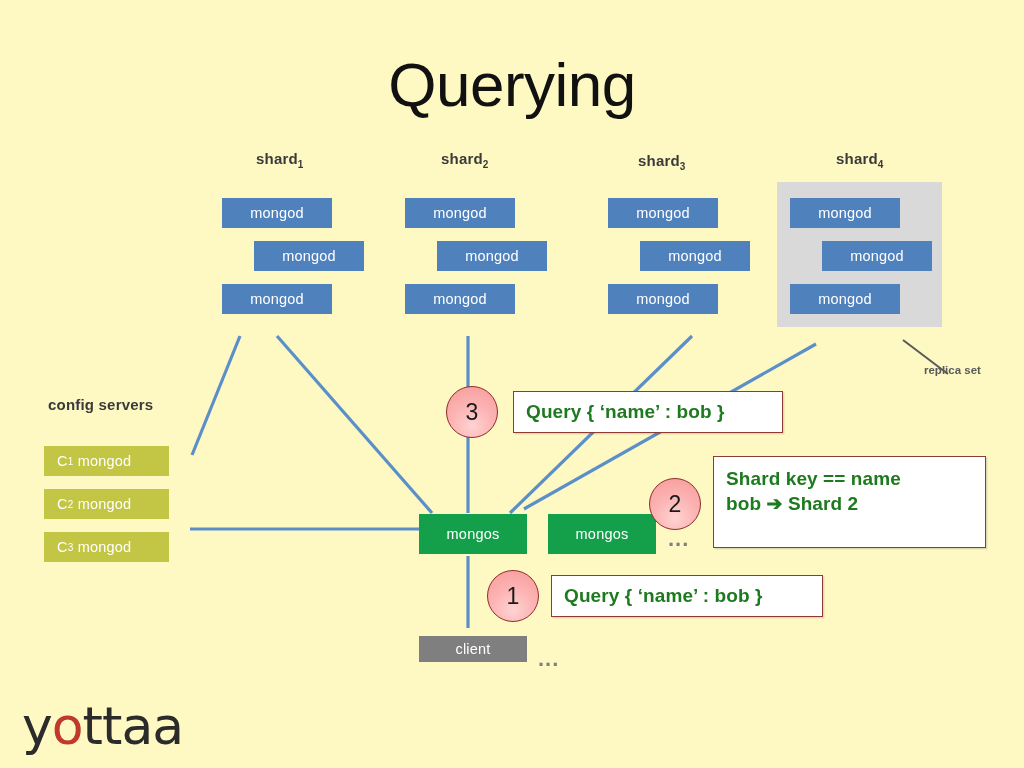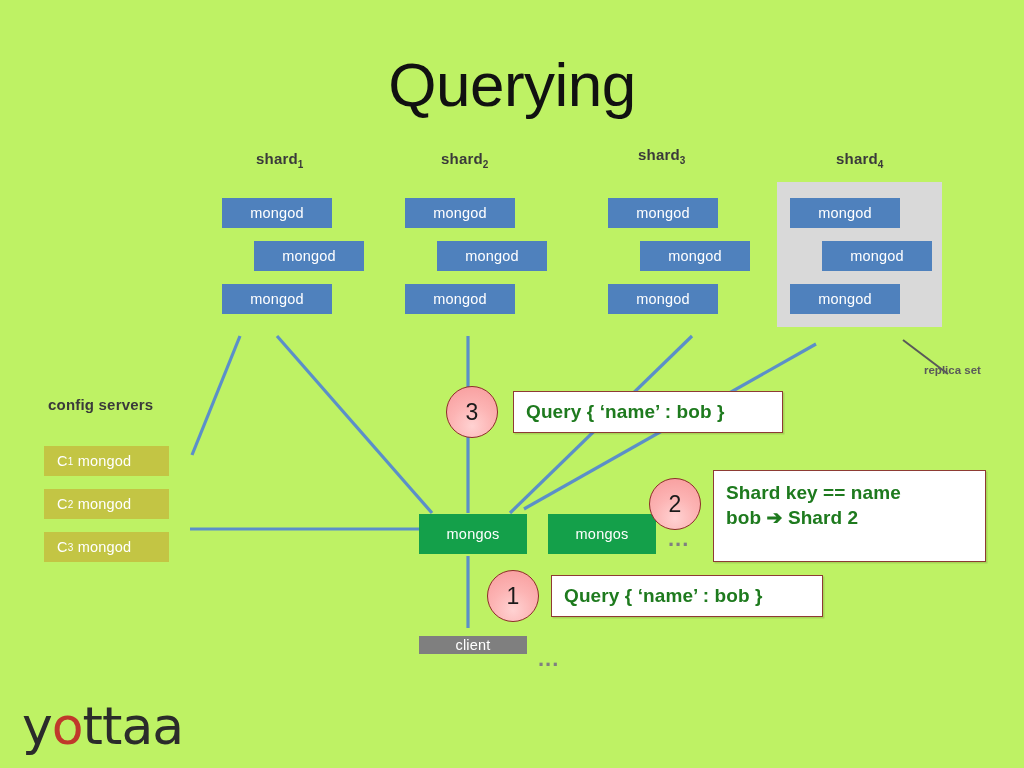--- a/index.html
+++ b/index.html
@@ -8,21 +8,21 @@
     padding: 0;
     background: #ffffff;
   }
   body {
     font-family: "Liberation Sans", sans-serif;
   }
   #slide {
     position: relative;
     width: 1024px;
     height: 768px;
-    background: #bef264;
+    background: #fef9c3;
     overflow: hidden;
   }
 
   
   #slide-title {
     position: absolute;
     left: 0;
     top: 52px;
     width: 1024px;
     text-align: center;
@@ -85,21 +85,21 @@
     font-size: 10px;
   }
   .node-mongos {
     background: #14a04a;
     width: 108px;
     height: 40px;
   }
   .node-client {
     background: #7f7f7f;
     width: 108px;
-    height: 18px;
+    height: 26px;
   }
 
   
   #replica-group {
     position: absolute;
     left: 777px;
     top: 182px;
     width: 165px;
     height: 145px;
     background: #d9d9d9;
@@ -217,21 +217,21 @@
     </g>
 
     <line x1="903" y1="340" x2="948" y2="374" stroke="#595959" stroke-width="2" fill="none"></line>
   </svg>
 
   <div id="replica-group"></div>
   <div id="replica-set-label">replica set</div>
 
   <div class="shard-label" style="left:256px; top:150px;"><span>shard</span><sub>1</sub></div>
   <div class="shard-label" style="left:441px; top:150px;"><span>shard</span><sub>2</sub></div>
-  <div class="shard-label" style="left:638px; top:146px;"><span>shard</span><sub>3</sub></div>
+  <div class="shard-label" style="left:638px; top:152px;"><span>shard</span><sub>3</sub></div>
   <div class="shard-label" style="left:820px; top:150px;margin-left:16px;"><span>shard</span><sub>4</sub></div>
 
   <div class="node node-mongod" style="left:222px; top:198px;">mongod</div>
   <div class="node node-mongod" style="left:254px; top:241px;">mongod</div>
   <div class="node node-mongod" style="left:222px; top:284px;">mongod</div>
 
   <div class="node node-mongod" style="left:405px; top:198px;">mongod</div>
   <div class="node node-mongod" style="left:437px; top:241px;">mongod</div>
   <div class="node node-mongod" style="left:405px; top:284px;">mongod</div>
 
@@ -259,21 +259,21 @@
   <div class="node node-mongos" style="left:548px; top:514px;">mongos</div>
   <div class="ellipsis" style="left:668px; top:528px;">...</div>
 
   <div class="node node-client" style="left:419px; top:636px;">client</div>
   <div class="ellipsis" style="left:538px; top:648px;">...</div>
 
   <div class="step-circle" style="left:446px; top:386px;">3</div>
   <div class="callout" style="left:513px; top:391px; width:270px; height:42px;">Query { ‘name’ : bob }</div>
 
   <div class="step-circle" style="left:649px; top:478px;">2</div>
-  <div class="callout callout-multiline" style="left:713px; top:456px; width:273px; height:92px;margin-top:14px;">
+  <div class="callout callout-multiline" style="left:713px; top:456px; width:273px; height:92px;">
     <div>Shard key == name</div>
     <div>bob ➔ Shard 2</div>
   </div>
 
   <div class="step-circle" style="left:487px; top:570px;">1</div>
   <div class="callout" style="left:551px; top:575px; width:272px; height:42px;">Query { ‘name’ : bob }</div>
 
   <div id="yottaa-logo"><span>y</span><span class="accent">o</span><span>ttaa</span></div>
 
 </div>

